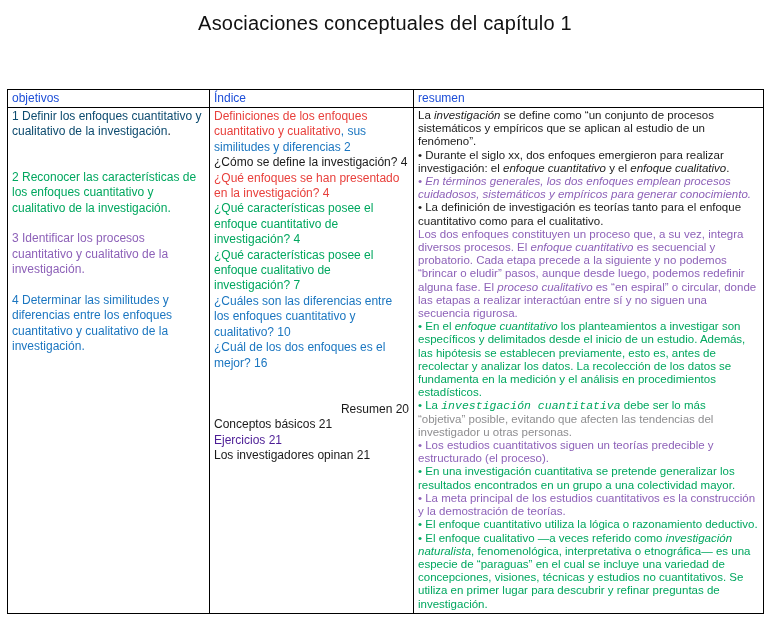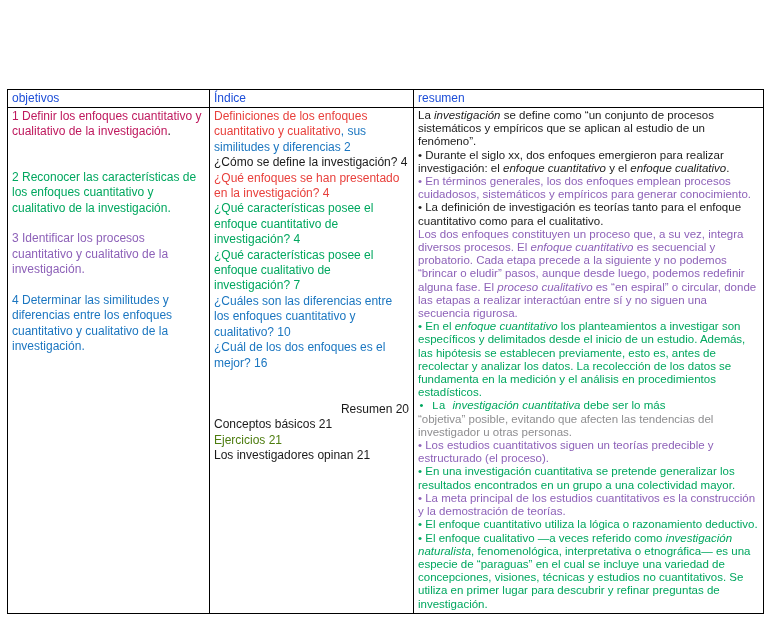--- a/index.html
+++ b/index.html
@@ -66,63 +66,64 @@
   .cell p {
     margin: 0;
     padding: 0;
   }
 </style>
 </head>
 <body>
 
 <div class="page">
 
+  <h1 class="page-title">Asociaciones conceptuales del capítulo 1</h1>
 
   <table class="concept-table">
     <colgroup>
       <col style="width:202px">
       <col style="width:204px">
       <col style="width:350px">
     </colgroup>
     <thead>
       <tr>
         <th>objetivos</th>
         <th>Índice</th>
         <th>resumen</th>
       </tr>
     </thead>
     <tbody>
       <tr>
         <td class="cell col-objetivos" id="col-objetivos">
-            <p><span style="color: #be185d;">1 Definir los enfoques cuantitativo y cualitativo de la investigación</span><span style="color: rgb(26, 26, 26);">.</span></p>
+            <p><span style="color: #0c4a6e;">1 Definir los enfoques cuantitativo y cualitativo de la investigación</span><span style="color: rgb(26, 26, 26);">.</span></p>
             <p style="margin-top: 30px;"><span style="color: rgb(0, 167, 95);">2 Reconocer las características de los enfoques cuantitativo y cualitativo de la investigación.</span></p>
             <p style="margin-top: 15.4px;"><span style="color: rgb(141, 97, 184);">3 Identificar los procesos cuantitativo y cualitativo de la investigación.</span></p>
             <p style="margin-top: 15.4px;"><span style="color: rgb(27, 118, 192);">4 Determinar las similitudes y diferencias entre los enfoques cuantitativo y cualitativo de la investigación.</span></p>
           </td>
         <td class="cell col-indice" id="col-indice">
             <p><span style="color: rgb(232, 64, 60);">Definiciones de los enfoques cuantitativo y cualitativo</span><span style="color: rgb(27, 118, 192);">, sus similitudes y diferencias 2</span></p>
             <p><span style="color: rgb(26, 26, 26);">¿Cómo se define la investigación? 4</span></p>
             <p><span style="color: rgb(232, 64, 60);">¿Qué enfoques se han presentado en la investigación? 4</span></p>
             <p><span style="color: rgb(0, 167, 95); text-align: right;">¿Qué características posee el enfoque cuantitativo de investigación? 4</span></p>
             <p><span style="color: rgb(0, 167, 95);">¿Qué características posee el enfoque cualitativo de investigación? 7</span></p>
             <p><span style="color: rgb(27, 118, 192);">¿Cuáles son las diferencias entre los enfoques cuantitativo y cualitativo? 10</span></p>
             <p><span style="color: rgb(27, 118, 192);">¿Cuál de los dos enfoques es el mejor? 16</span></p>
             <p style="margin-top: 30.8px; text-align: right;"><span style="color: rgb(26, 26, 26);">Resumen 20</span></p>
             <p><span style="color: rgb(26, 26, 26);">Conceptos básicos 21</span></p>
-            <p><span style="color: #4d7c0f; margin-top: 12px;">Ejercicios 21</span></p>
+            <p><span style="color: #4c1d95; margin-top: 12px;">Ejercicios 21</span></p>
             <p><span style="color: rgb(26, 26, 26);">Los investigadores opinan 21</span></p>
           </td>
         <td class="cell col-resumen" id="col-resumen">
             <p><span style="color: rgb(26, 26, 26);">La </span><span style="color: rgb(26, 26, 26); font-style: italic;">investigación</span><span style="color: rgb(26, 26, 26);"> se define como “un conjunto de procesos sistemáticos y empíricos que se aplican al estudio de un fenómeno”.</span></p>
             <p><span style="color: rgb(26, 26, 26);">• Durante el siglo xx, dos enfoques emergieron para realizar investigación: el </span><span style="color: rgb(26, 26, 26); font-style: italic;">enfoque cuantitativo</span><span style="color: rgb(26, 26, 26);"> y el </span><span style="color: rgb(26, 26, 26); font-style: italic;">enfoque cualitativo</span><span style="color: rgb(26, 26, 26);">.</span></p>
-            <p><span style="color: rgb(141, 97, 184);">• En términos generales, los dos enfoques emplean procesos cuidadosos, sistemáticos y empíricos para generar conocimiento.</span></p>
+            <p><span style="color: rgb(141, 97, 184); font-style: italic;">• En términos generales, los dos enfoques emplean procesos cuidadosos, sistemáticos y empíricos para generar conocimiento.</span></p>
             <p><span style="color: rgb(26, 26, 26);">• La definición de investigación es teorías tanto para el enfoque cuantitativo como para el cualitativo.</span></p>
             <p><span style="color: rgb(141, 97, 184);">Los dos enfoques constituyen un proceso que, a su vez, integra diversos procesos. El </span><span style="color: rgb(141, 97, 184); font-style: italic;">enfoque cuantitativo</span><span style="color: rgb(141, 97, 184);"> es secuencial y probatorio. Cada etapa precede a la siguiente y no podemos “brincar o eludir” pasos, aunque desde luego, podemos redefinir alguna fase. El </span><span style="color: rgb(141, 97, 184); font-style: italic;">proceso cualitativo</span><span style="color: rgb(141, 97, 184);"> es “en espiral” o circular, donde las etapas a realizar interactúan entre sí y no siguen una secuencia rigurosa.</span></p>
             <p><span style="color: rgb(0, 167, 95);">• En el </span><span style="color: rgb(0, 167, 95); font-style: italic;">enfoque cuantitativo</span><span style="color: rgb(0, 167, 95);"> los planteamientos a investigar son específicos y delimitados desde el inicio de un estudio. Además, las hipótesis se establecen previamente, esto es, antes de recolectar y analizar los datos. La recolección de los datos se fundamenta en la medición y el análisis en procedimientos estadísticos.</span></p>
-            <p><span style="color: rgb(0, 167, 95); font-family: Liberation Mono, monospace;">• La </span><span style="color: rgb(0, 167, 95); font-style: italic;">investigación cuantitativa</span><span style="color: rgb(0, 167, 95);"> debe ser lo más</span><br><span style="color: rgb(142, 142, 144);">“objetiva” posible, evitando que afecten las tendencias del investigador u otras personas.</span></p>
+            <p><span style="color: rgb(0, 167, 95);">• La </span><span style="color: rgb(0, 167, 95); font-style: italic; font-family: Liberation Mono, monospace;">investigación cuantitativa</span><span style="color: rgb(0, 167, 95);"> debe ser lo más</span><br><span style="color: rgb(142, 142, 144);">“objetiva” posible, evitando que afecten las tendencias del investigador u otras personas.</span></p>
             <p><span style="color: rgb(141, 97, 184);">• Los estudios cuantitativos siguen un teorías predecible y estructurado (el proceso).</span></p>
             <p><span style="color: rgb(0, 167, 95);">• En una investigación cuantitativa se pretende generalizar los resultados encontrados en un grupo a una colectividad mayor.</span></p>
             <p><span style="color: rgb(141, 97, 184);">• La meta principal de los estudios cuantitativos es la construcción y la demostración de teorías.</span></p>
             <p><span style="color: rgb(0, 167, 95);">• El enfoque cuantitativo utiliza la lógica o razonamiento deductivo.</span></p>
             <p><span style="color: rgb(0, 167, 95);">• El enfoque cualitativo —a veces referido como </span><span style="color: rgb(0, 167, 95); font-style: italic;">investigación naturalista</span><span style="color: rgb(0, 167, 95);">, fenomenológica, interpretativa o etnográfica— es una especie de “paraguas” en el cual se incluye una variedad de concepciones, visiones, técnicas y estudios no cuantitativos. Se utiliza en primer lugar para descubrir y refinar preguntas de investigación.</span></p>
           </td>
       </tr>
     </tbody>
   </table>
 

